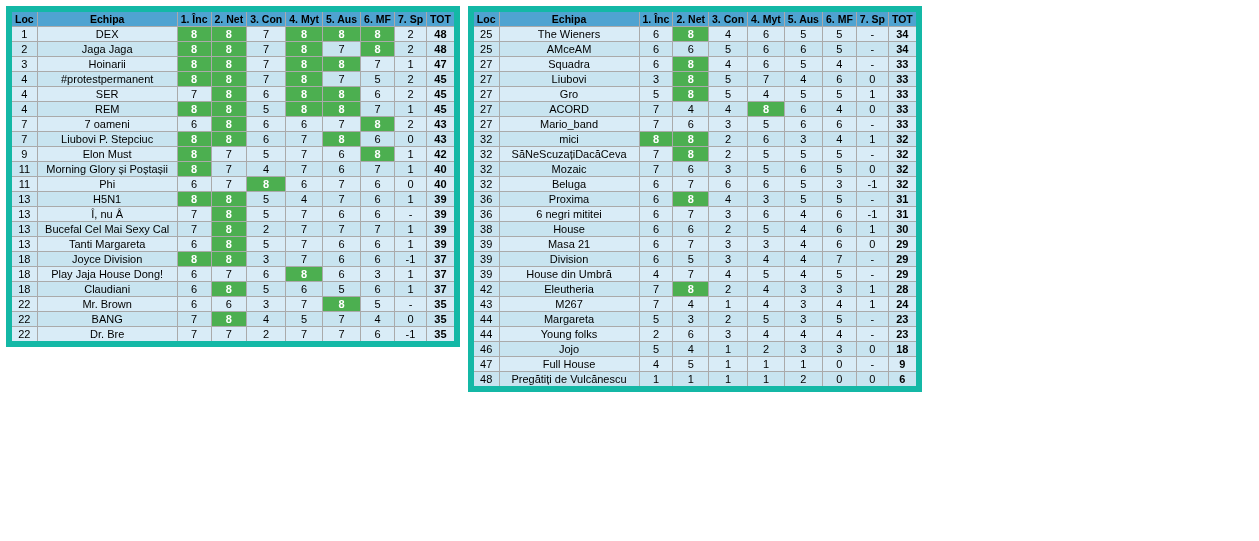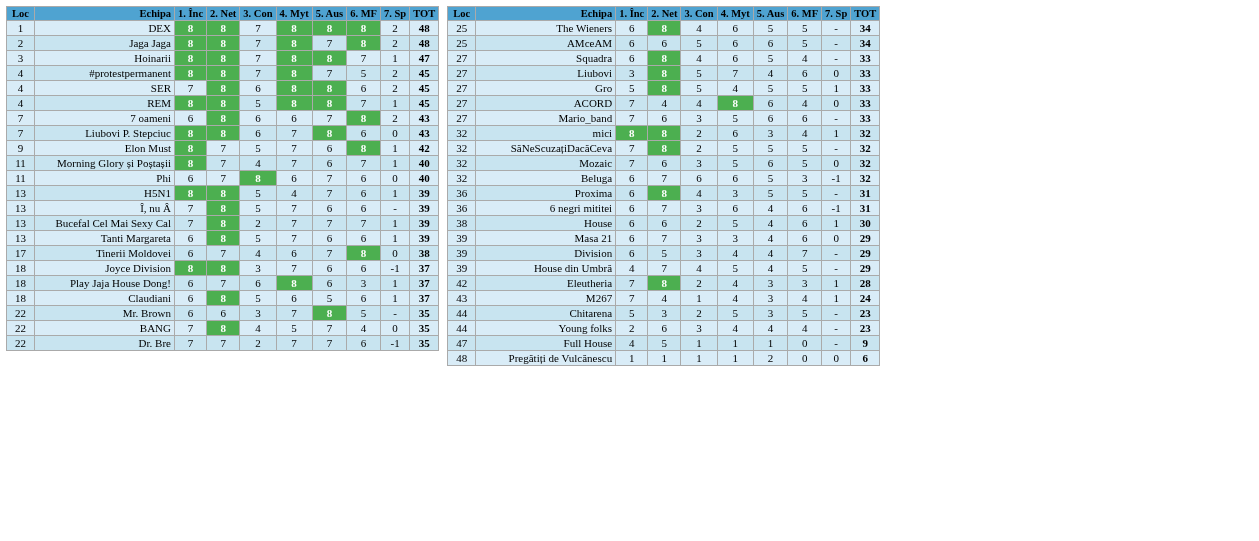--- a/index.html
+++ b/index.html
@@ -9,38 +9,37 @@
       font-size: 11px;
       display: flex;
       gap: 8px;
       padding: 6px;
     }
     .table-wrapper {
       display: inline-block;
     }
     table {
       border-collapse: collapse;
-      border: 1px solid #14b8a6;
-      font-family: Liberation Serif, serif;
+      border: 6px solid #14b8a6;
     }
     th, td {
       border: 1px solid #aaa;
       padding: 1px 3px;
       text-align: center;
       white-space: nowrap;
       min-width: 22px;
     }
     th {
       background: #4fa3d1;
       color: #000;
       font-weight: bold;
       font-size: 10.5px;
     }
     th.echipa-col, td.echipa-col {
-      text-align: right;
+      text-align: center;
       min-width: 140px;
     }
     tr td { background: #d9ecf7; }
     tr:nth-child(odd) td { background: #d9ecf7; }
     tr:nth-child(even) td { background: #c8e4f0; }
     td.green { background: #4caf50 !important; color: #fff; font-weight: bold; }
     td.loc-col { min-width: 28px; }
     td.tot-col { font-weight: bold; }
   </style>
 </head>
@@ -237,32 +236,20 @@
           <td>6</td>
           <td class="green">8</td>
           <td>5</td>
           <td>7</td>
           <td>6</td>
           <td>6</td>
           <td>1</td>
           <td class="tot-col">39</td>
         </tr>
         <tr>
-          <td class="loc-col">17</td>
-          <td class="echipa-col">Tinerii Moldovei</td>
-          <td>6</td>
-          <td>7</td>
-          <td>4</td>
-          <td>6</td>
-          <td>7</td>
-          <td class="green">8</td>
-          <td>0</td>
-          <td class="tot-col">38</td>
-        </tr>
-        <tr>
           <td class="loc-col">18</td>
           <td class="echipa-col">Joyce Division</td>
           <td class="green">8</td>
           <td class="green">8</td>
           <td>3</td>
           <td>7</td>
           <td>6</td>
           <td>6</td>
           <td>-1</td>
           <td class="tot-col">37</td>
@@ -571,41 +558,53 @@
           <td>4</td>
           <td>1</td>
           <td>4</td>
           <td>3</td>
           <td>4</td>
           <td>1</td>
           <td class="tot-col">24</td>
         </tr>
         <tr>
           <td class="loc-col">44</td>
-          <td class="echipa-col">Chitarena</td>
+          <td class="echipa-col">Margareta</td>
           <td>5</td>
           <td>3</td>
           <td>2</td>
           <td>5</td>
           <td>3</td>
           <td>5</td>
           <td>-</td>
           <td class="tot-col">23</td>
         </tr>
         <tr>
           <td class="loc-col">44</td>
           <td class="echipa-col">Young folks</td>
           <td>2</td>
           <td>6</td>
           <td>3</td>
           <td>4</td>
           <td>4</td>
           <td>4</td>
           <td>-</td>
           <td class="tot-col">23</td>
+        </tr>
+        <tr>
+          <td class="loc-col">46</td>
+          <td class="echipa-col">Jojo</td>
+          <td>5</td>
+          <td>4</td>
+          <td>1</td>
+          <td>2</td>
+          <td>3</td>
+          <td>3</td>
+          <td>0</td>
+          <td class="tot-col">18</td>
         </tr>
         <tr>
           <td class="loc-col">47</td>
           <td class="echipa-col">Full House</td>
           <td>4</td>
           <td>5</td>
           <td>1</td>
           <td>1</td>
           <td>1</td>
           <td>0</td>

